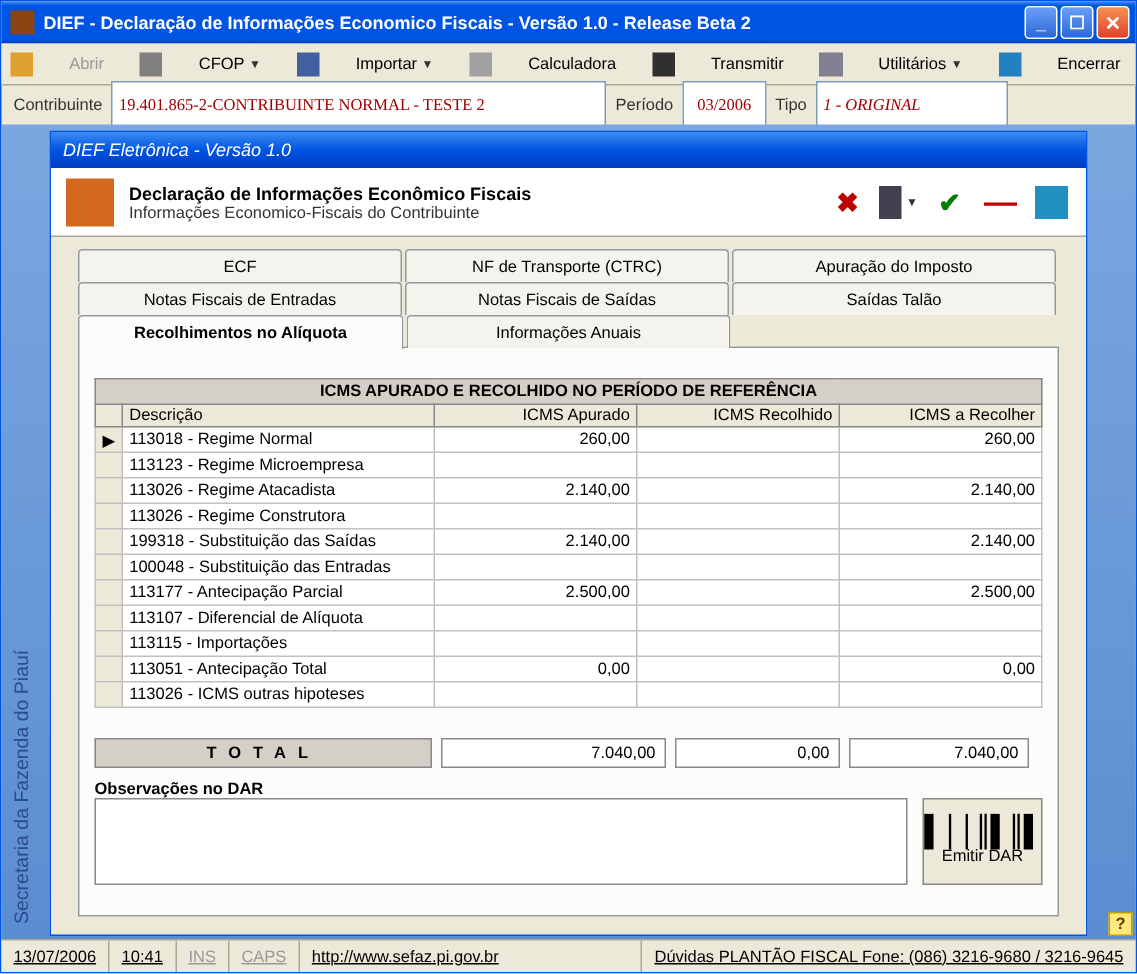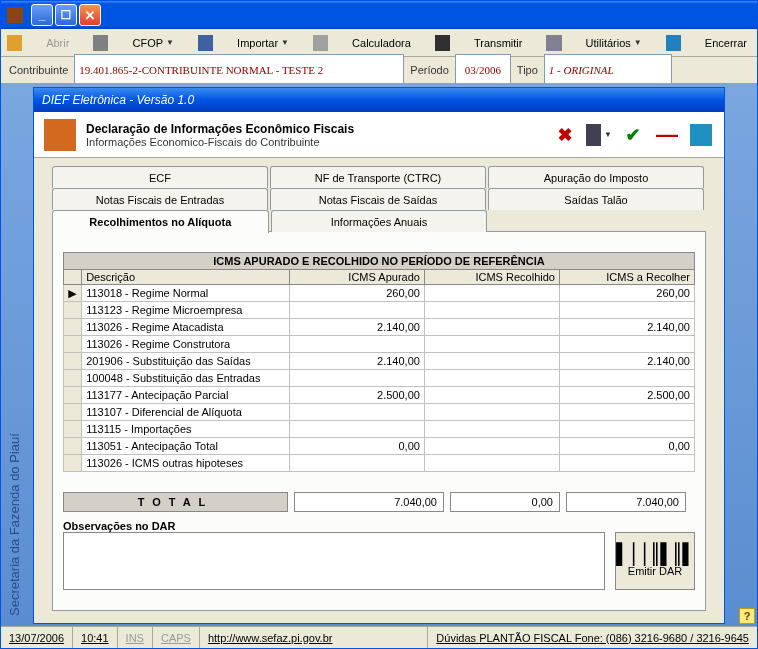--- a/index.html
+++ b/index.html
@@ -333,20 +333,21 @@
   .statusbar .dim { color: #999; }
   .statusbar .flex { flex: 1; }
 </style>
 </head>
 <body>
 
 <div class="outer-window">
 
   <div class="titlebar">
     <span class="icon"></span>
+    <span class="title">DIEF - Declaração de Informações Economico Fiscais - Versão 1.0 - Release Beta 2</span>
     <div class="win-btn win-min">_</div>
     <div class="win-btn win-max">☐</div>
     <div class="win-btn win-close">✕</div>
   </div>
 
   <div class="toolbar">
     <span class="ti-icon" style="background:#E0A030"></span>
     <span class="toolbar-item disabled">
         <span>Abrir</span>
       </span>
@@ -486,21 +487,21 @@
                 </tr>
                 <tr>
                   <td class="row-indicator"></td>
                   <td>113026 - Regime Construtora</td>
                   <td class="num"></td>
                   <td class="num"></td>
                   <td class="num"></td>
                 </tr>
                 <tr>
                   <td class="row-indicator"></td>
-                  <td>201906 - Substituição das Saídas</td>
+                  <td>199318 - Substituição das Saídas</td>
                   <td class="num">2.140,00</td>
                   <td class="num"></td>
                   <td class="num">2.140,00</td>
                 </tr>
                 <tr>
                   <td class="row-indicator"></td>
                   <td>100048 - Substituição das Entradas</td>
                   <td class="num"></td>
                   <td class="num"></td>
                   <td class="num"></td>

